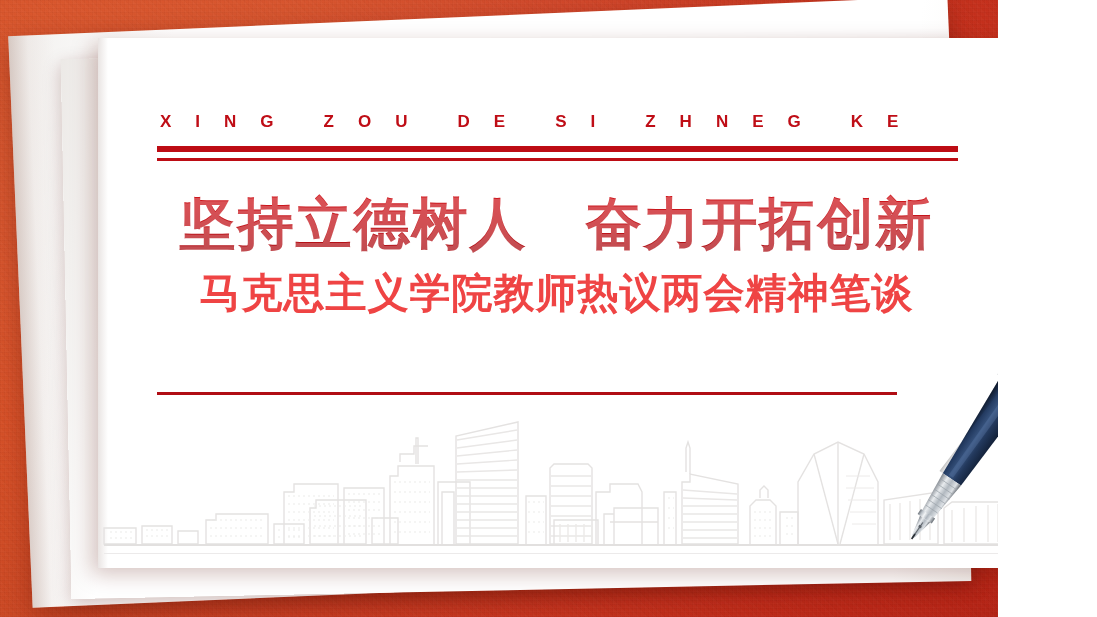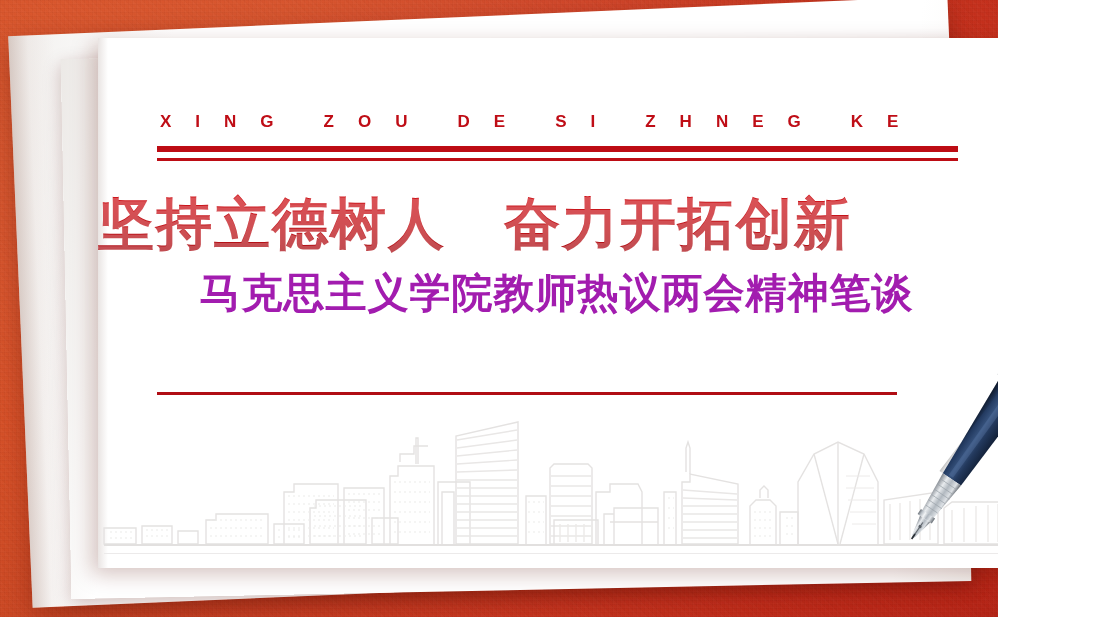--- a/index.html
+++ b/index.html
@@ -152,20 +152,21 @@
     height: 3px;
     background: #bd0c14;
   }
 
   
   .title-main {
     position: absolute;
     left: 98px;
     top: 191px;
     width: 917px;
+    text-align: center;
     font-family: "Liberation Serif", "DejaVu Serif", serif;
     font-weight: 700;
     font-size: 56px;
     letter-spacing: 2px;
     line-height: 1.18;
     white-space: pre;
     color: #c8141a;
     background: linear-gradient(180deg, #d2181e 0%, #c0141a 55%, #a81016 100%);
     -webkit-background-clip: text;
     background-clip: text;
@@ -176,21 +177,21 @@
     position: absolute;
     left: 98px;
     top: 269px;
     width: 917px;
     text-align: center;
     font-family: "Liberation Serif", "DejaVu Serif", serif;
     font-weight: 700;
     font-size: 41px;
     letter-spacing: 1px;
     line-height: 1.2;
-    color: #a21caf;
+    color: #ef4444;
   }
 
   .rule-mid {
     position: absolute;
     left: 157px;
     top: 392px;
     width: 740px;
     height: 3px;
     background: #b00d14;
   }

